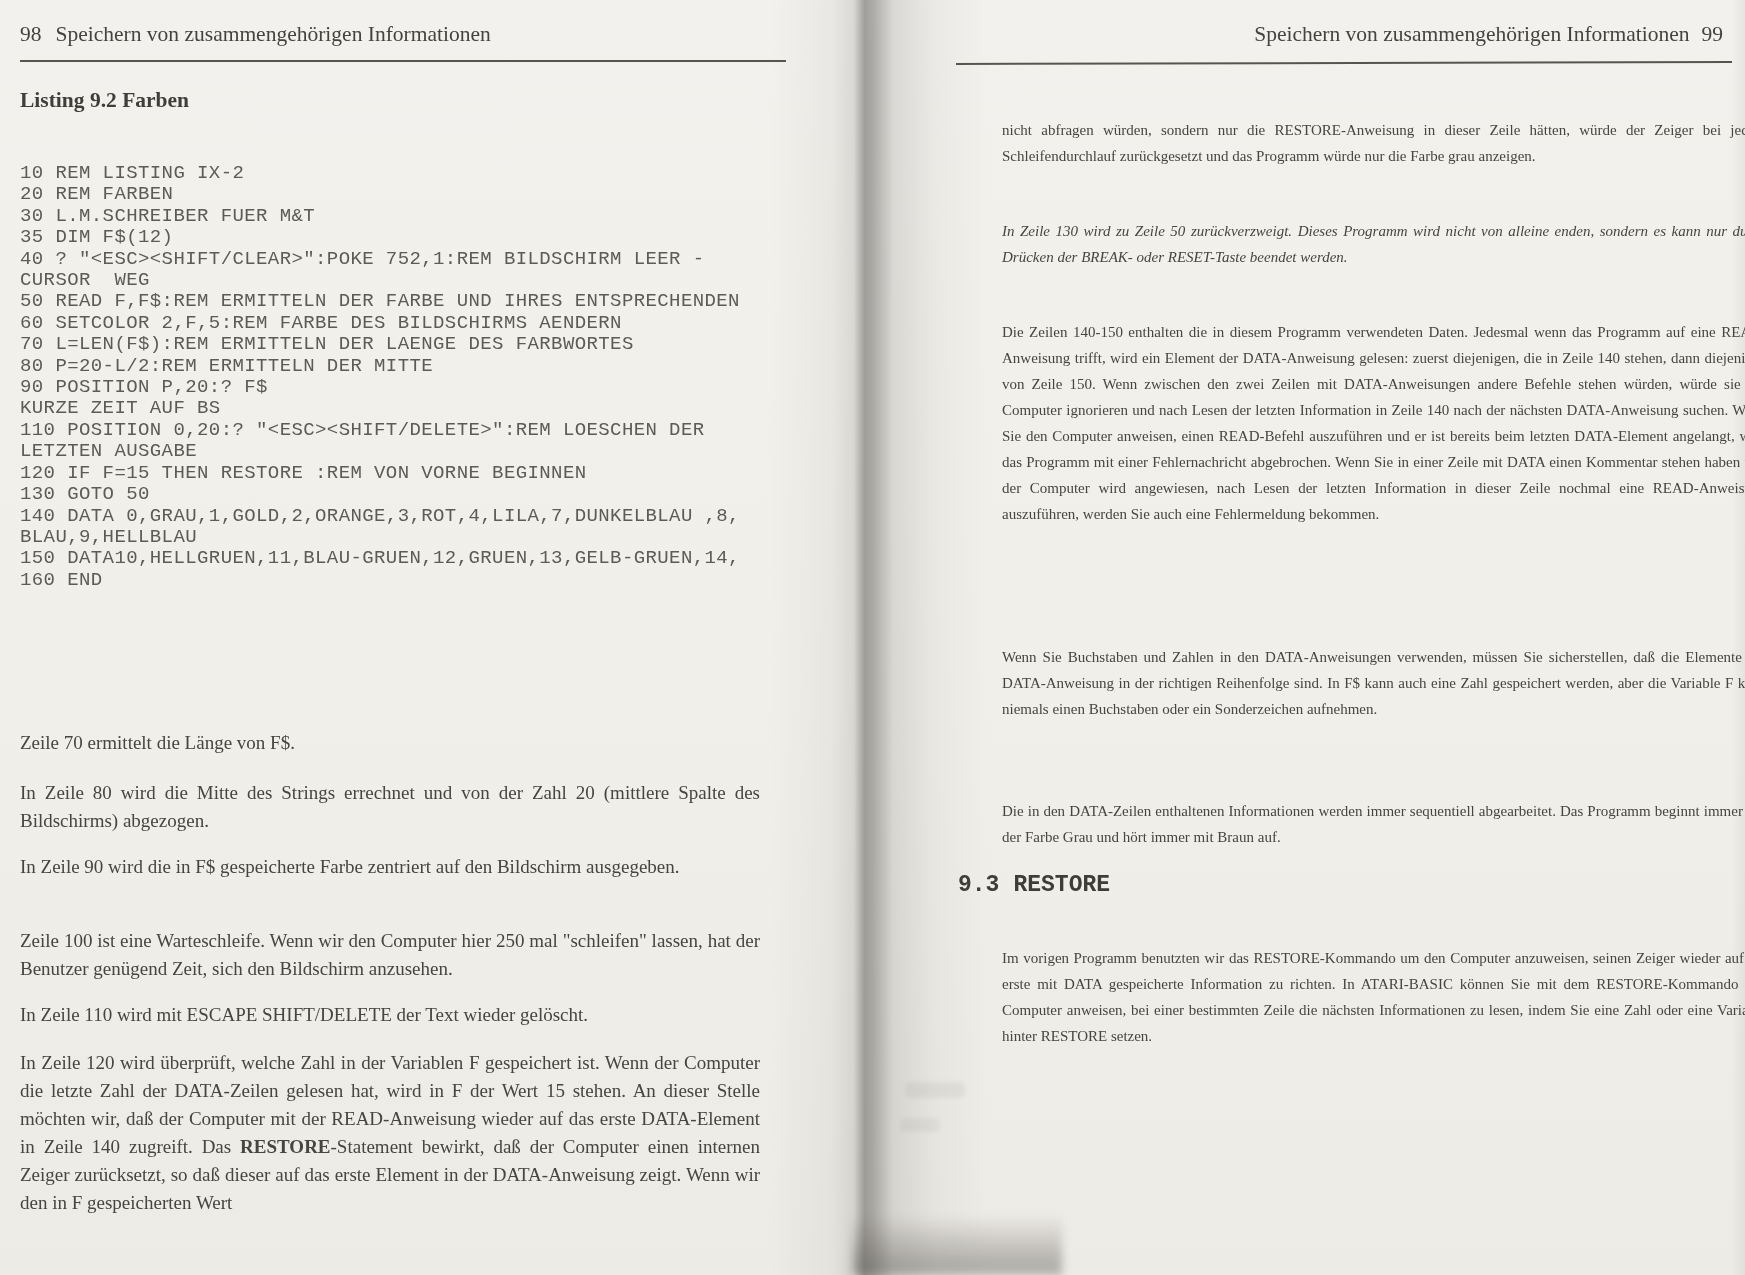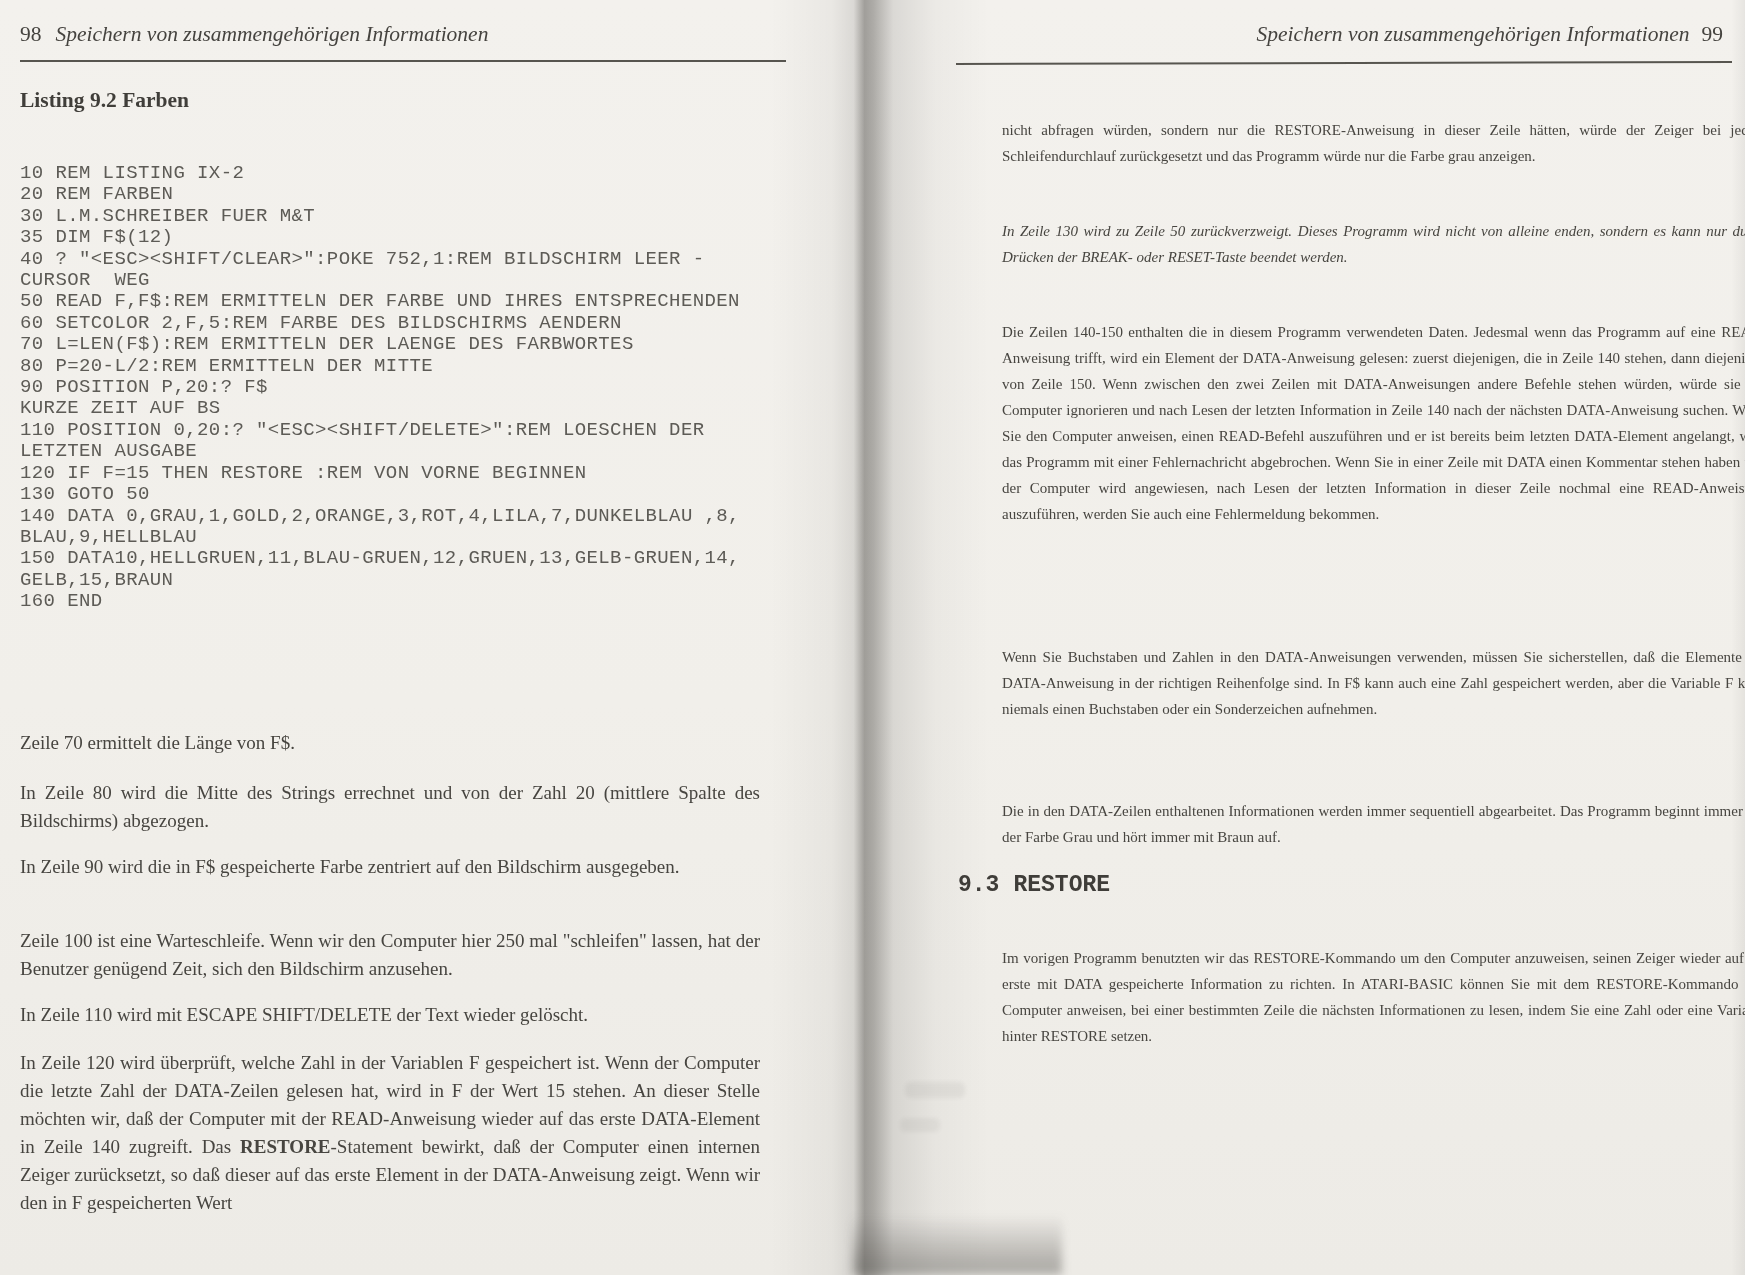--- a/index.html
+++ b/index.html
@@ -34,21 +34,21 @@
     position:absolute;right:0;top:0;width:14px;height:1275px;
     background:linear-gradient(270deg,rgba(0,0,0,0.05),rgba(0,0,0,0));
   }
   .bleed{position:absolute;filter:blur(2px);opacity:0.13;color:#3a3834;font-size:18px;}
   .b1{left:905px;top:1082px;width:60px;height:16px;background:rgba(60,58,54,0.5);border-radius:6px;}
   .b2{left:900px;top:1118px;width:40px;height:14px;background:rgba(60,58,54,0.45);border-radius:6px;}
 
   
   .runhead{position:absolute;top:22px;font-size:21.5px;white-space:nowrap;}
   .runhead .num{font-style:normal;}
-  .runhead .title{font-style:italic;}
+  .runhead .title{}
   .rh-left{left:20px;}
   .rh-left .title{margin-left:14px;}
   .rh-right{left:958px;width:765px;text-align:right;}
   .rh-right .num{margin-left:12px;}
   .rule{position:absolute;height:2px;background:#57554f;}
   .rule-left{left:20px;top:60px;width:766px;}
   .rule-right{left:956px;top:62px;width:776px;transform:rotate(-0.15deg);}
 
   
   .listing-title{
@@ -125,21 +125,20 @@
     <div>80 P=20-L/2:REM ERMITTELN DER MITTE</div>
     <div>90 POSITION P,20:? F$</div>
     <div>KURZE ZEIT AUF BS</div>
     <div>110 POSITION 0,20:? "&lt;ESC&gt;&lt;SHIFT/DELETE&gt;":REM LOESCHEN DER</div>
     <div>LETZTEN AUSGABE</div>
     <div>120 IF F=15 THEN RESTORE :REM VON VORNE BEGINNEN</div>
     <div>130 GOTO 50</div>
     <div>140 DATA 0,GRAU,1,GOLD,2,ORANGE,3,ROT,4,LILA,7,DUNKELBLAU ,8,</div>
     <div>BLAU,9,HELLBLAU</div>
     <div>150 DATA10,HELLGRUEN,11,BLAU-GRUEN,12,GRUEN,13,GELB-GRUEN,14,</div>
-    <div>GELB,15,BRAUN</div>
     <div>160 END</div>
   </div>
 
   <p class="para lp1">Zeile 70 ermittelt die Länge von F$.</p>
   <p class="para lp2">In Zeile 80 wird die Mitte des Strings errechnet und von der Zahl 20 (mittlere Spalte des Bildschirms) abgezogen.</p>
   <p class="para lp3">In Zeile 90 wird die in F$ gespeicherte Farbe zentriert auf den Bildschirm ausgegeben.</p>
   <p class="para lp4">Zeile 100 ist eine Warteschleife. Wenn wir den Computer hier 250 mal "schleifen" lassen, hat der Benutzer genügend Zeit, sich den Bildschirm anzusehen.</p>
   <p class="para lp5">In Zeile 110 wird mit ESCAPE SHIFT/DELETE der Text wieder gelöscht.</p>
   <p class="para lp6"><span>In Zeile 120 wird überprüft, welche Zahl in der Variablen F gespeichert ist. Wenn der Computer die letzte Zahl der DATA-Zeilen gelesen hat, wird in F der Wert 15 stehen. An dieser Stelle möchten wir, daß der Computer mit der READ-Anweisung wieder auf das erste DATA-Element in Zeile 140 zugreift. Das </span><span class="bold">RESTORE</span><span>-Statement bewirkt, daß der Computer einen internen Zeiger zurücksetzt, so daß dieser auf das erste Element in der DATA-Anweisung zeigt. Wenn wir den in F gespeicherten Wert</span></p>
 

